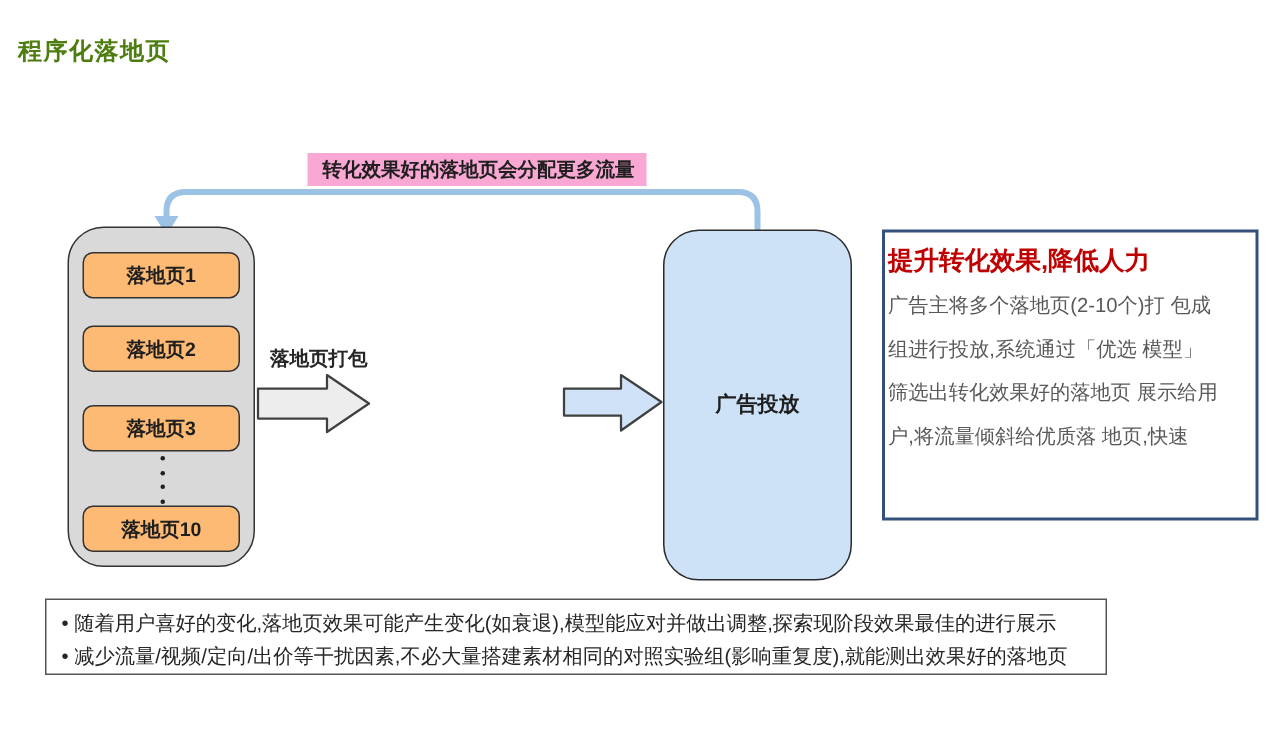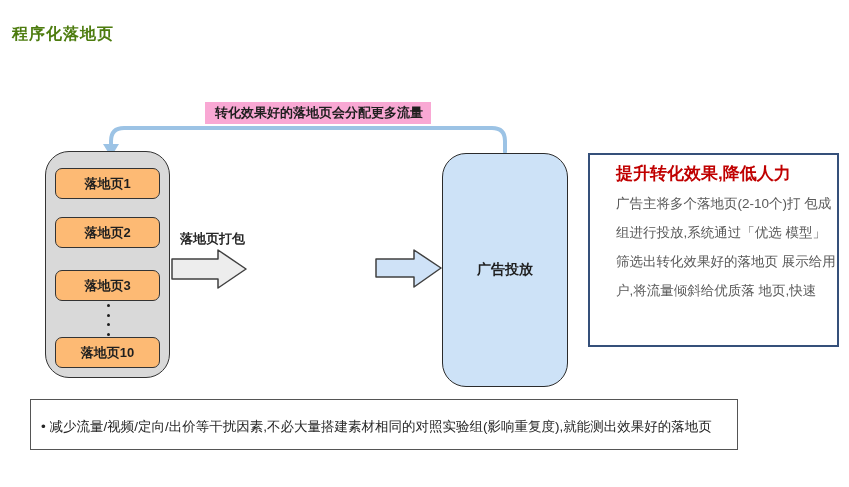--- a/index.html
+++ b/index.html
@@ -57,21 +57,21 @@
     position: absolute; background: #cde2f7; border: 1.5px solid #2b2b2b; border-radius: 24px;
     display: flex; align-items: center; justify-content: center;
     font-size: 14px; font-weight: bold; color: #1f1f1f;
   }
   .proc-box.group { left: 248px; top: 152px; width: 124px; height: 230px; }
   .proc-box.delivery { left: 442px; top: 153px; width: 126px; height: 234px; }
 
   
   .info-box {
     position: absolute; left: 588px; top: 153px; width: 251px; height: 194px;
-    border: 2px solid #35507a; background: #ffffff; padding: 7px 8px 0 26px;
+    border: 2px solid #35507a; background: #ffffff; padding: 7px 8px 0 2px;
   }
   .info-title { font-size: 17px; font-weight: bold; color: #c00000; margin-bottom: 4px; white-space: nowrap; }
   .info-line { font-size: 13.5px; color: #595959; line-height: 29px; white-space: nowrap; }
 
   
   .notes-box {
     position: absolute; left: 30px; top: 399px; width: 708px; height: 51px;
     border: 1.5px solid #555555; background: #ffffff; padding: 5px 10px 0 10px;
     display: flex; flex-direction: column; justify-content: space-evenly;
   }
@@ -121,16 +121,17 @@
 
   <div class="info-box">
     <div class="info-title">提升转化效果,降低人力</div>
     <div class="info-line">广告主将多个落地页(2-10个)打 包成</div>
     <div class="info-line">组进行投放,系统通过「优选 模型」</div>
     <div class="info-line">筛选出转化效果好的落地页 展示给用</div>
     <div class="info-line">户,将流量倾斜给优质落 地页,快速</div>
   </div>
 
   <div class="notes-box">
+    <div class="note-line">• 随着用户喜好的变化,落地页效果可能产生变化(如衰退),模型能应对并做出调整,探索现阶段效果最佳的进行展示</div>
     <div class="note-line">• 减少流量/视频/定向/出价等干扰因素,不必大量搭建素材相同的对照实验组(影响重复度),就能测出效果好的落地页</div>
   </div>
 
 </div>
 
 </body></html>

